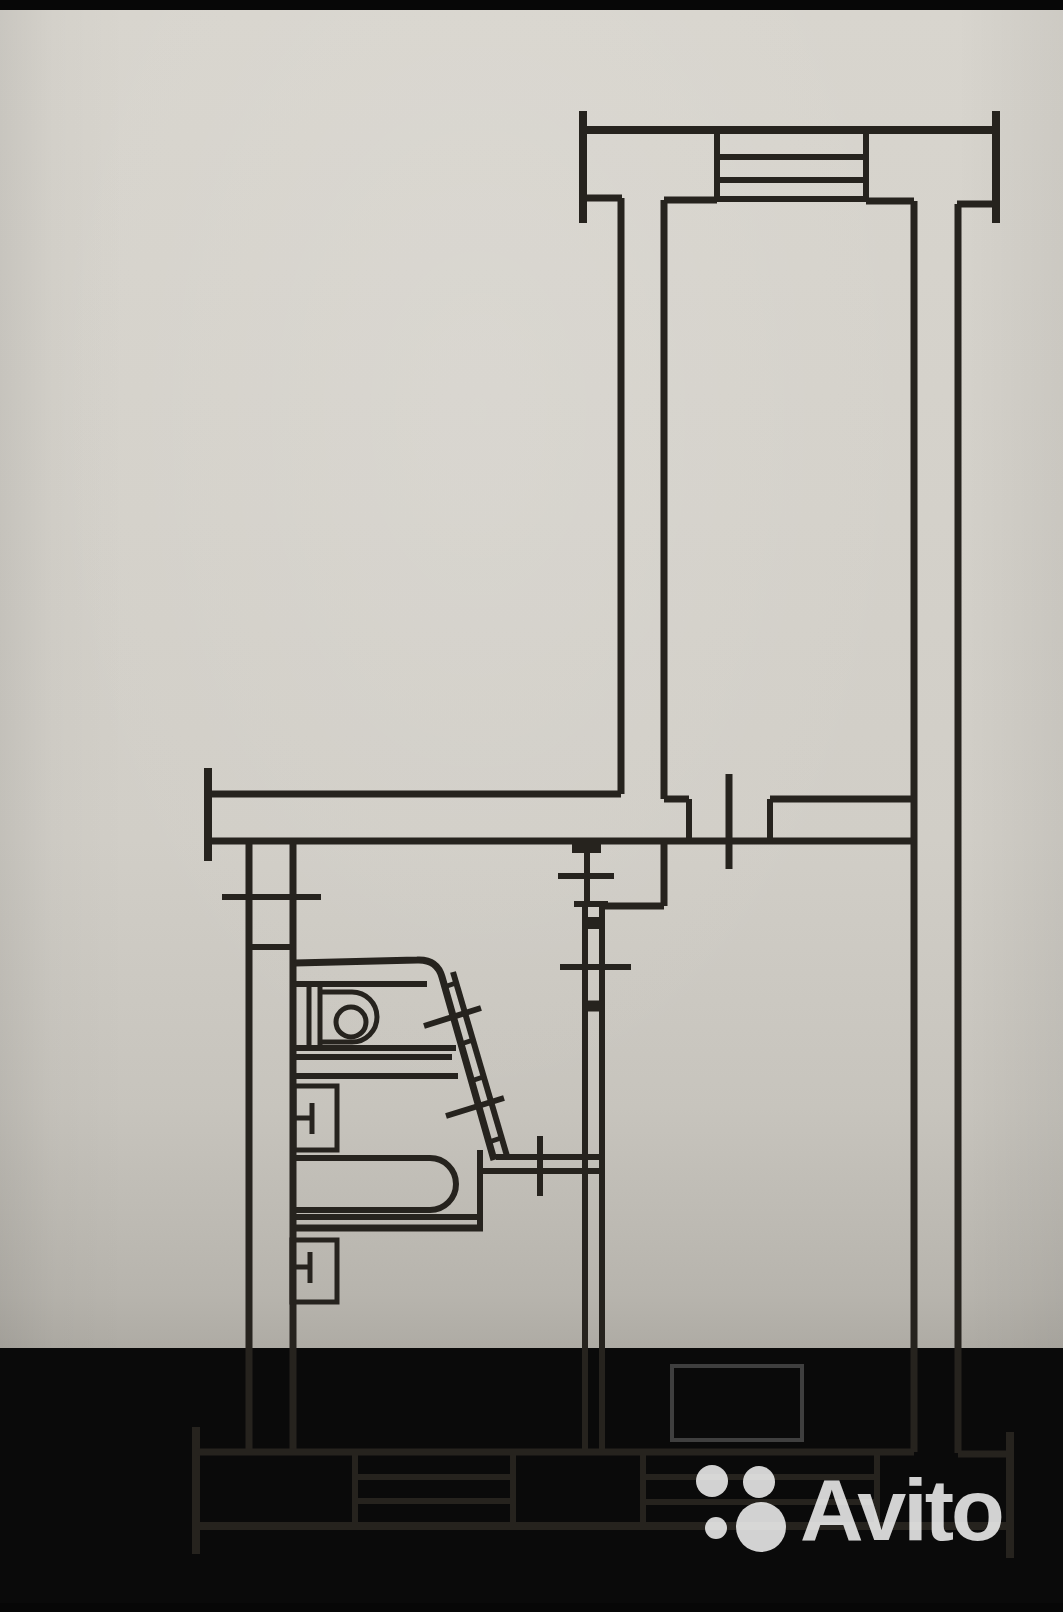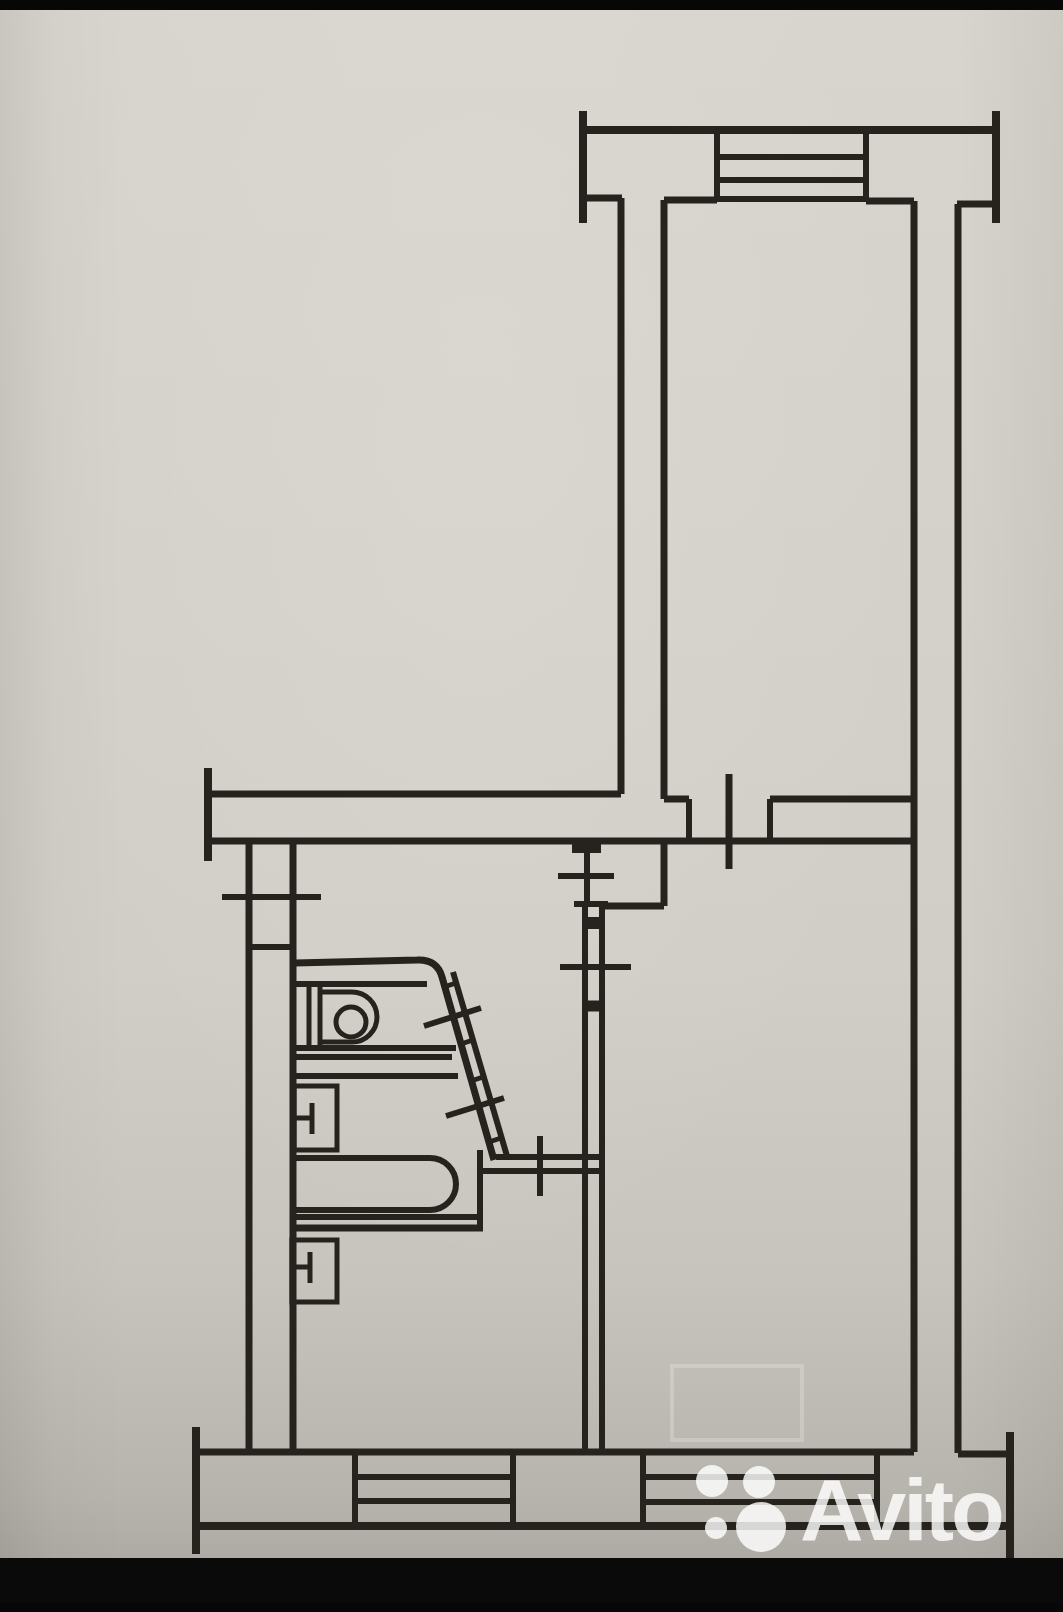--- a/index.html
+++ b/index.html
@@ -1,21 +1,21 @@
 <!DOCTYPE html>
 <html><head>
 <meta charset="utf-8">
 <style>
   html,body{margin:0;padding:0;background:#000;}
   .screen{position:relative;width:1063px;height:1612px;overflow:hidden;background:#0a0a0a;
           font-family:"Liberation Sans", sans-serif;}
   .bar{position:absolute;left:0;width:1063px;background:#070707;}
   .bar.top{top:0;height:10px;}
   .bar.bottom{bottom:0;height:9px;}
-  .paper{position:absolute;left:0;top:10px;width:1063px;height:1548px;
+  .paper{position:absolute;left:0;top:10px;width:1063px;height:1338px;
          background:
            linear-gradient(90deg, rgba(0,0,0,0.07) 0%, rgba(0,0,0,0.02) 5%, rgba(0,0,0,0) 12%),
            linear-gradient(90deg, rgba(0,0,0,0) 90%, rgba(0,0,0,0.05) 100%),
            linear-gradient(180deg, #d8d5ce 0%, #d4d1ca 38%, #d1cec7 62%, #c7c4bd 82%, #b7b4ad 96%, #aeaba4 100%);}
   .vignette{position:absolute;left:0;top:0;width:100%;height:100%;pointer-events:none;
          background:radial-gradient(ellipse at 45% 30%, rgba(255,255,255,0.10) 0%, rgba(255,255,255,0) 55%);}
   svg.plan{position:absolute;left:0;top:0;}
   .watermark-text{position:absolute;font-weight:bold;letter-spacing:-3px;line-height:1;
          font-family:"Liberation Sans", sans-serif;}
 </style>

